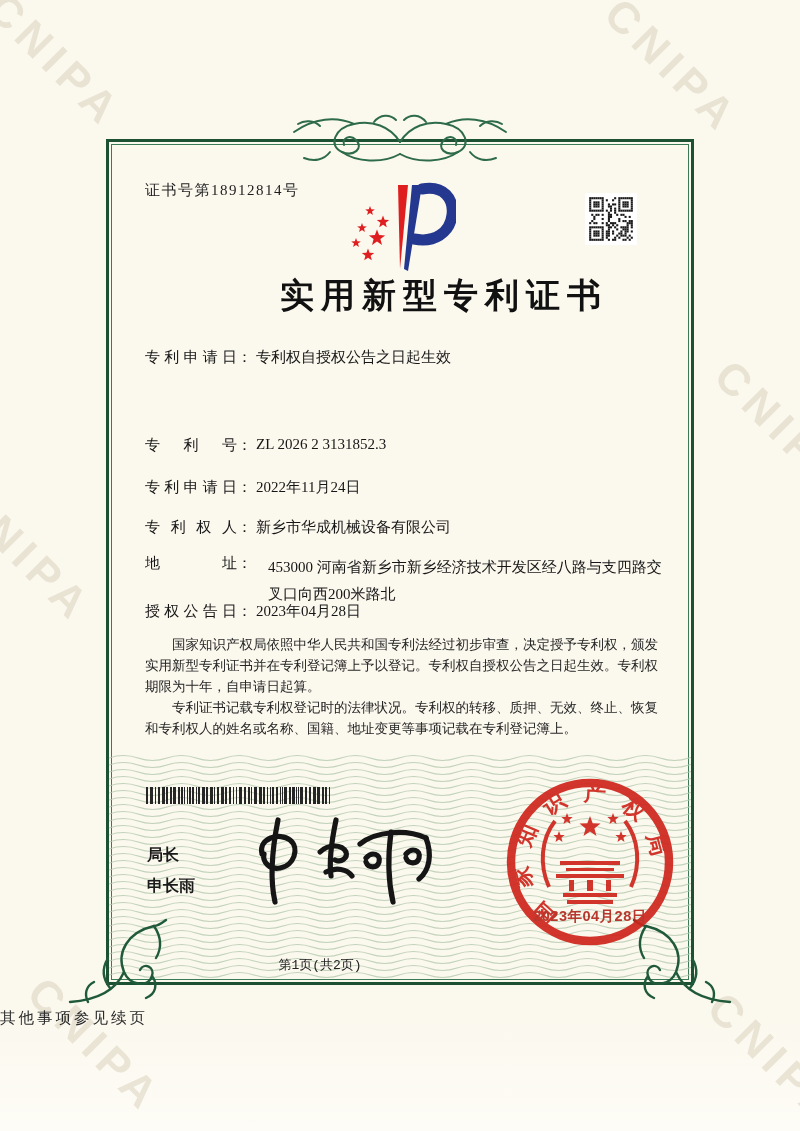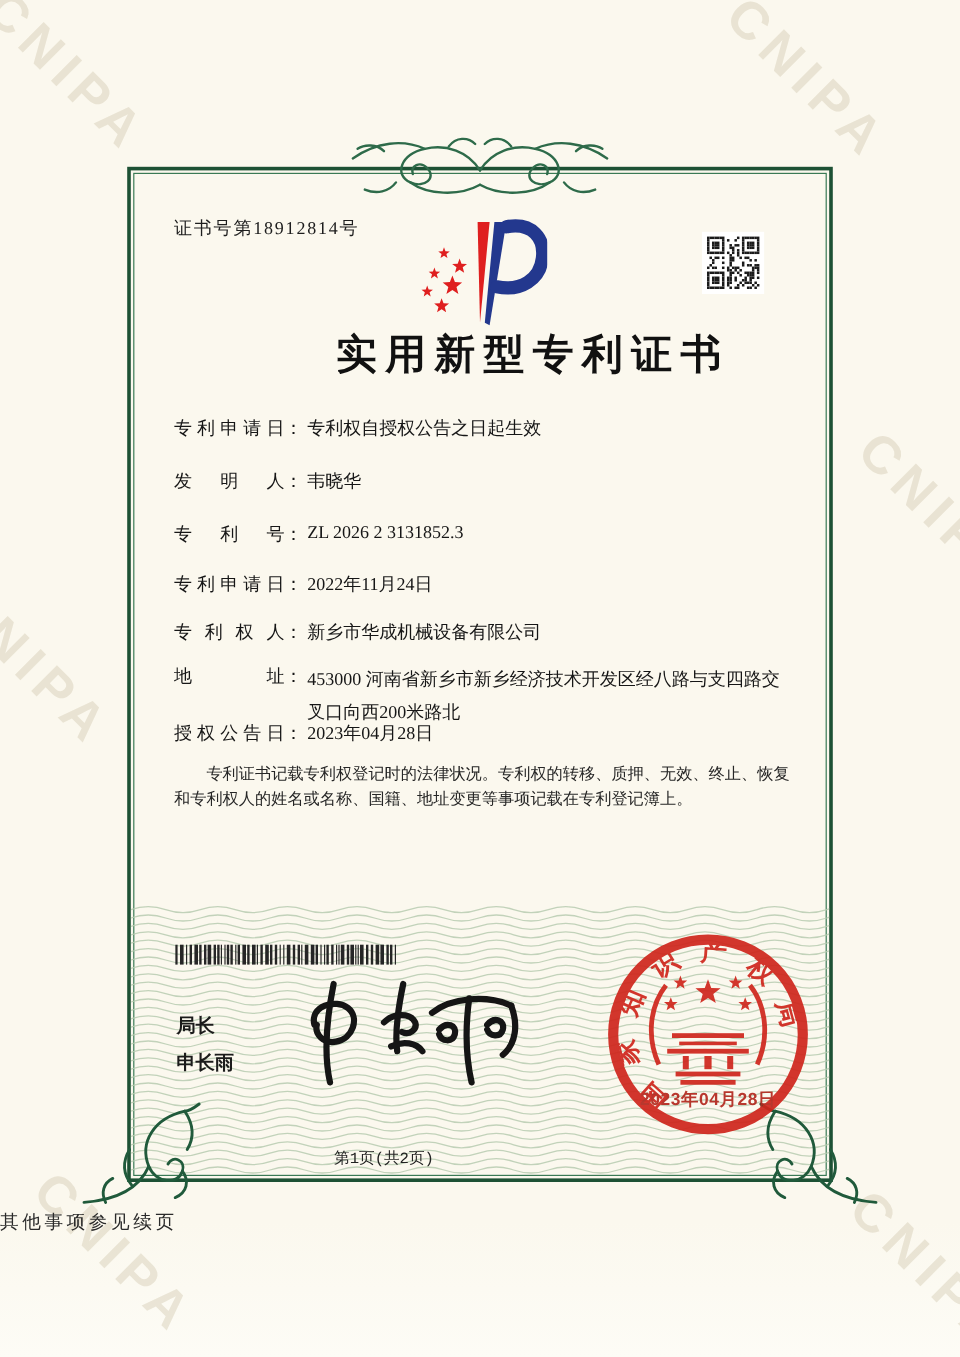--- a/index.html
+++ b/index.html
@@ -24,21 +24,21 @@
 
   
   .certno{position:absolute;left:145px;top:181px;font-size:15px;letter-spacing:1.5px;color:#1d1d1d;}
   .title{position:absolute;left:0;top:273px;width:800px;text-align:center;
          font-size:34px;font-weight:bold;letter-spacing:7px;color:#111;margin-left:44px;}
   .frow{position:absolute;left:145px;width:530px;font-size:15px;color:#161616;white-space:nowrap;}
   .flabel{display:inline-block;width:92px;text-align:justify;text-align-last:justify;vertical-align:top;}
   .fcolon{display:inline-block;width:15px;vertical-align:top;}
   .fval{margin-left:4px;}
   .fval-block{display:inline-block;width:402px;white-space:normal;line-height:1.8;
-              vertical-align:top;margin-left:4px;}
+              vertical-align:top;margin-left:16px;}
   .grant2{position:absolute;left:273px;top:0;}
   .paras{position:absolute;left:145px;top:634px;width:516px;font-size:13.5px;
          line-height:21px;color:#262626;}
   .paras p{margin:0;text-indent:2em;}
 
   #barcode{position:absolute;left:146px;top:787px;width:184px;height:17px;}
   .signoff{position:absolute;left:147px;font-size:16px;font-weight:600;color:#1b1b1b;
            font-family:"Liberation Sans","DejaVu Sans",sans-serif;}
   #signature{position:absolute;left:248px;top:810px;width:200px;height:96px;}
   #seal{position:absolute;left:497px;top:769px;width:186px;height:186px;}
@@ -351,40 +351,38 @@
       <rect x="18" y="22" width="1" height="1" fill="#1a1a1a"></rect>
       <rect x="19" y="22" width="1" height="1" fill="#1a1a1a"></rect>
       <rect x="21" y="22" width="1" height="1" fill="#1a1a1a"></rect>
     </svg>
 
   <div class="title">实用新型专利证书</div>
 
   <div class="frow" style="top:348px">
     <span class="flabel">专利申请日</span><span class="fcolon">：</span><span class="fval">专利权自授权公告之日起生效</span>
   </div>
-  <div class="frow" style="top:392px">
-    <span class="flabel">发明人</span><span class="fcolon">：</span><span class="fval">韦晓华</span>
-  </div>
   <div class="frow" style="top:436px">
     <span class="flabel">专利号</span><span class="fcolon">：</span><span class="fval">ZL 2026 2 3131852.3</span>
   </div>
   <div class="frow" style="top:478px">
     <span class="flabel">专利申请日</span><span class="fcolon">：</span><span class="fval">2022年11月24日</span>
   </div>
   <div class="frow" style="top:518px">
     <span class="flabel">专利权人</span><span class="fcolon">：</span><span class="fval">新乡市华成机械设备有限公司</span>
   </div>
   <div class="frow" style="top:554px">
     <span class="flabel">地址</span><span class="fcolon">：</span><span class="fval-block">453000 河南省新乡市新乡经济技术开发区经八路与支四路交叉口向西200米路北</span>
   </div>
   <div class="frow" style="top:602px">
     <span class="flabel">授权公告日</span><span class="fcolon">：</span><span class="fval">2023年04月28日</span>
   </div>
 
   <div class="paras">
+    <p>国家知识产权局依照中华人民共和国专利法经过初步审查，决定授予专利权，颁发实用新型专利证书并在专利登记簿上予以登记。专利权自授权公告之日起生效。专利权期限为十年，自申请日起算。</p>
     <p>专利证书记载专利权登记时的法律状况。专利权的转移、质押、无效、终止、恢复和专利权人的姓名或名称、国籍、地址变更等事项记载在专利登记簿上。</p>
   </div>
 
   <svg id="barcode" viewBox="0 0 184 17" preserveAspectRatio="none">
       <rect x="0" y="0" width="2" height="17" fill="#262626"></rect>
       <rect x="4" y="0" width="3" height="17" fill="#262626"></rect>
       <rect x="9" y="0" width="1" height="17" fill="#262626"></rect>
       <rect x="12" y="0" width="2" height="17" fill="#262626"></rect>
       <rect x="16" y="0" width="3" height="17" fill="#262626"></rect>
       <rect x="20" y="0" width="2" height="17" fill="#262626"></rect>

